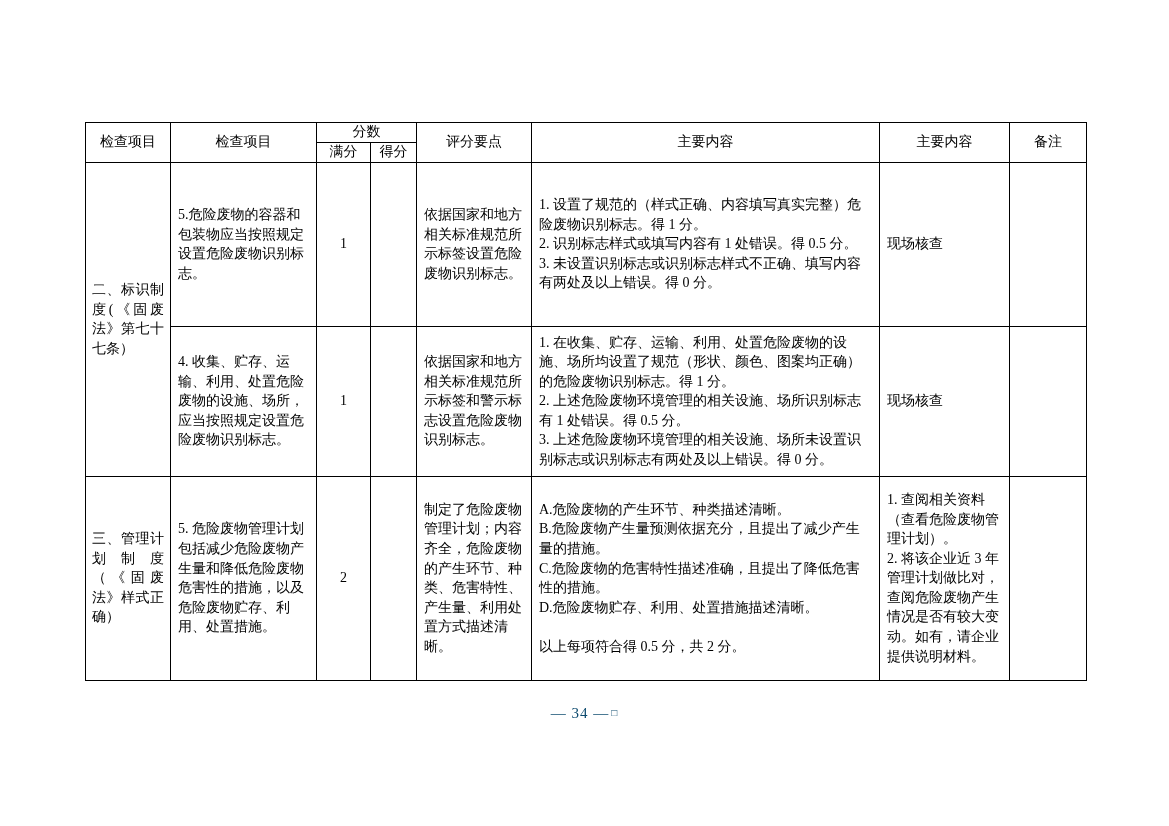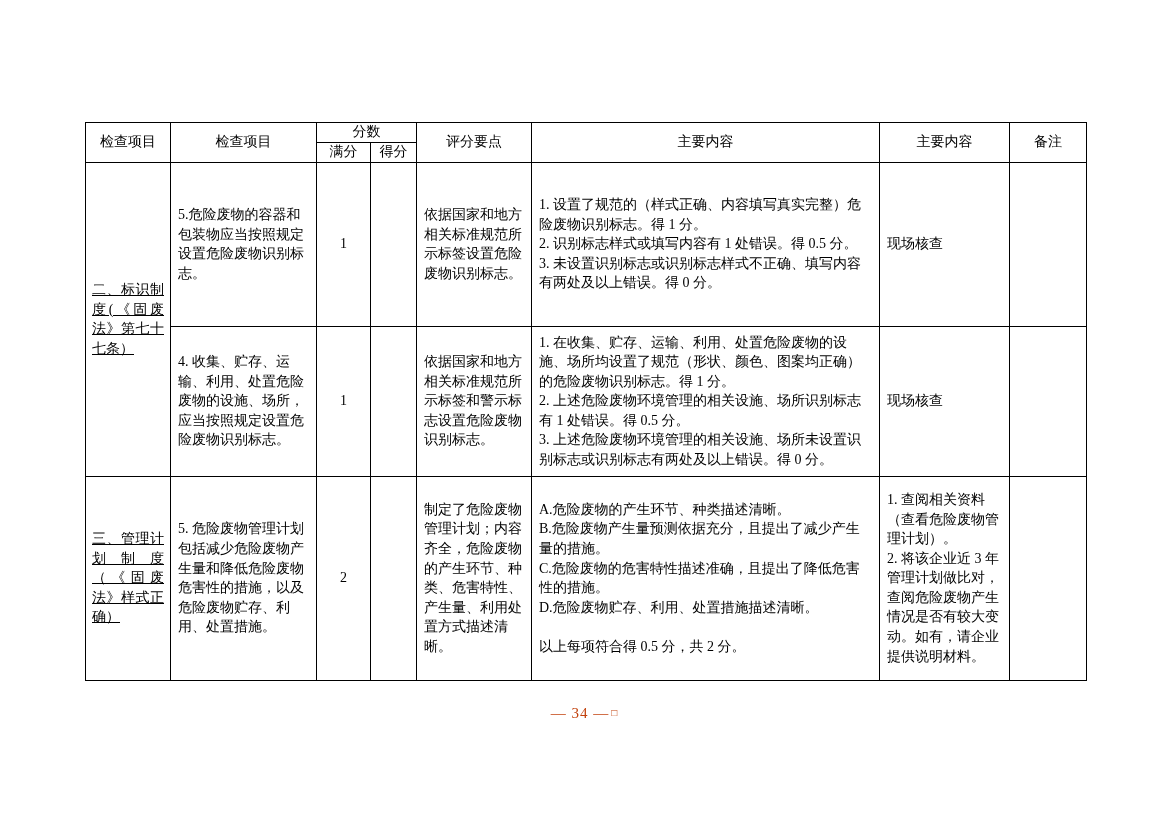--- a/index.html
+++ b/index.html
@@ -44,31 +44,30 @@
   .doc thead tr.hdr2 { height: 17px; }
   .doc tbody tr.r1 { height: 164px; }
   .doc tbody tr.r2 { height: 150px; }
   .doc tbody tr.r3 { height: 204px; }
   .doc td.pre { white-space: pre-wrap; text-align: left; }
   .doc td.center { text-align: center; }
   .doc td.group {
     text-align: justify;
     white-space: pre-wrap;
     padding: 4px 6px;
-    text-decoration: underline;
   }
   .page-number {
     position: absolute;
     top: 705px;
     left: 0;
     width: 1169px;
     text-align: center;
     font-size: 15px;
     letter-spacing: 1px;
-    color: #c2410c;
+    color: #0c4a6e;
   }
   .page-number .mark {
     font-size: 10px;
     margin-left: 2px;
     vertical-align: 2px;
   }
 </style>
 </head>
 <body>
 

